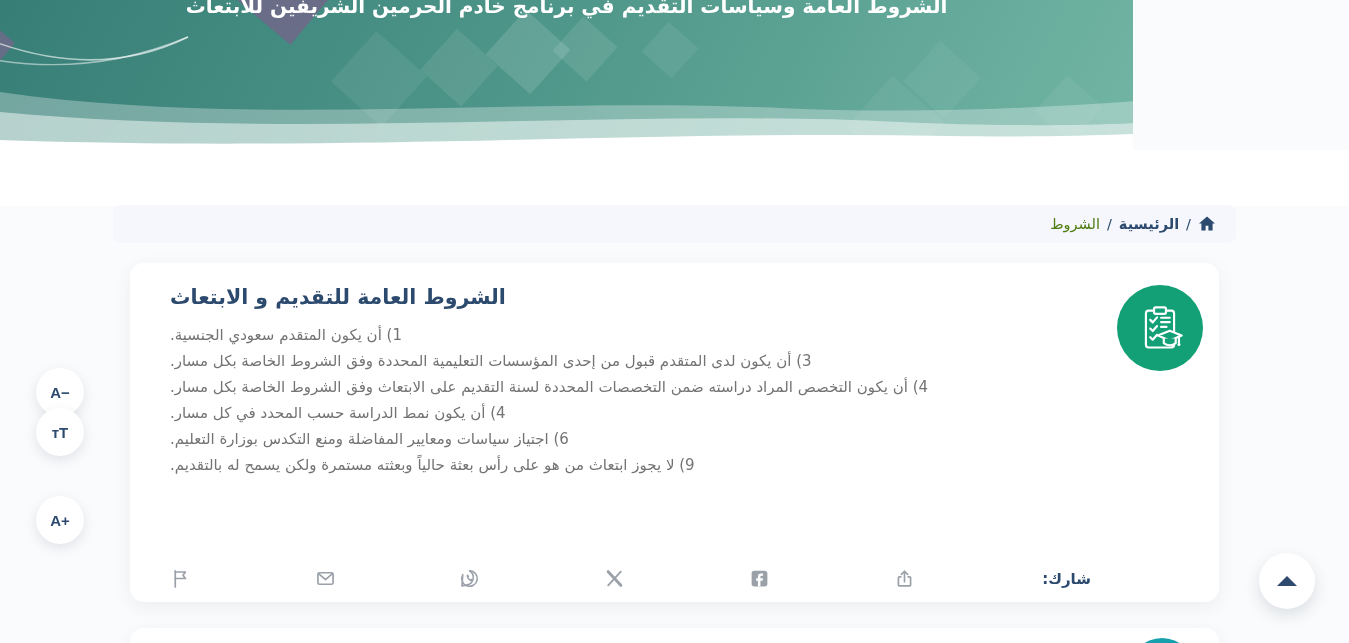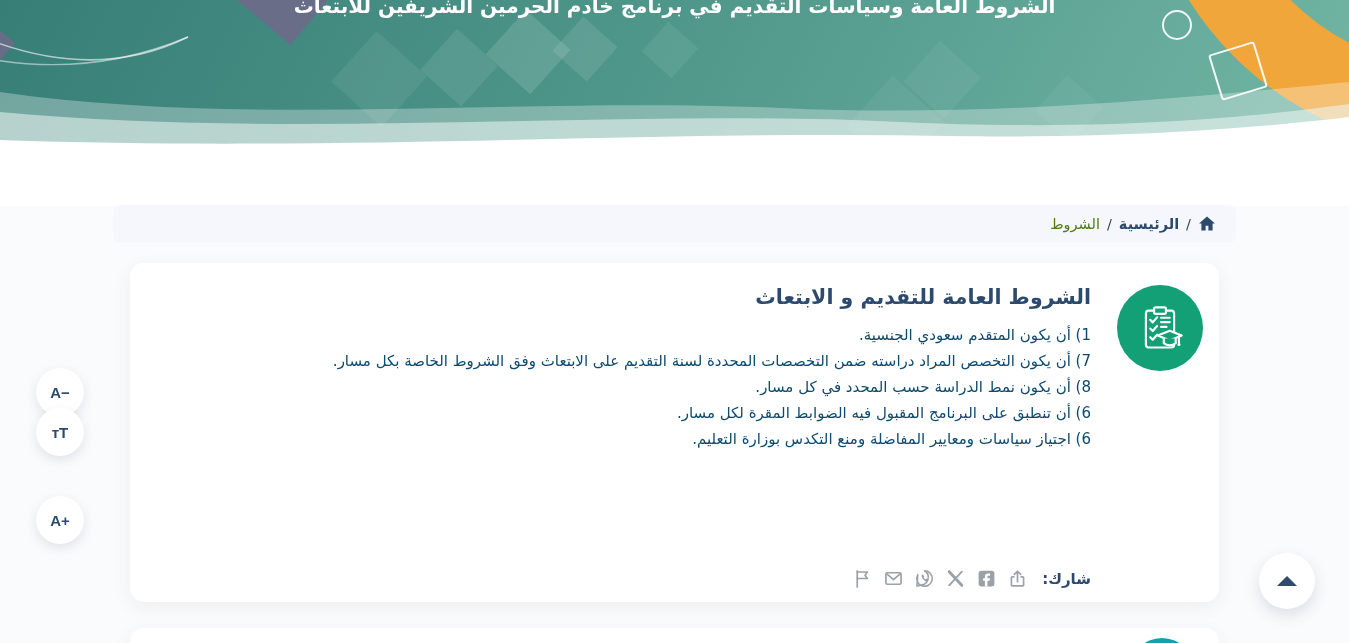--- a/index.html
+++ b/index.html
@@ -5,21 +5,21 @@
   * { margin:0; padding:0; box-sizing:border-box; }
   html,body { width:1349px; height:643px; overflow:hidden; }
   body {
     position:relative;
     background:#fafbfc;
     font-family:"DejaVu Sans", sans-serif;
   }
 
   
   .hero {
-    position:absolute; left:0; top:0; width:1349px; height:150px;
+    position:absolute; left:0; top:0; width:1133px; height:150px;
     background:linear-gradient(118deg,#377e77 0%,#4f978a 48%,#72b5a4 100%);
     overflow:hidden;
   }
   .hero svg { position:absolute; left:0; top:0; }
   .hero-title {
     position:absolute; top:-6px; left:0; right:0;
     text-align:center; color:#ffffff;
     font-size:20px; font-weight:bold; letter-spacing:0.2px;
     direction:rtl;
   }
@@ -45,30 +45,30 @@
   }
   .card-icon {
     position:absolute; top:22px; right:16px;
     width:86px; height:86px; border-radius:50%;
     background:#13a077;
     display:flex; align-items:center; justify-content:center;
   }
   .card-body {
     position:absolute; inset:0;
     padding:22px 128px 0 40px;
-    direction:rtl; text-align:right;
+    direction:rtl; text-align:left;
   }
   .card-title {
     font-size:20.5px; font-weight:bold; color:#2c4a6e; margin-bottom:13px;
   }
-  .cond-list { list-style:none; color:#0c4a6e; font-size:15px; line-height:26px; }
+  .cond-list { list-style:none; color:#737373; font-size:15px; line-height:26px; }
 
   .share-row {
     position:absolute; right:128px; left:40px; bottom:13px;
-    display:flex; align-items:center; direction:rtl; gap:10px;
+    display:flex; align-items:center; direction:rtl; gap:10px;justify-content:space-between;
   }
   .share-label { font-size:15px; font-weight:bold; color:#2c4a6e; margin-left:4px; }
   .share-ic { width:21px; height:21px; display:inline-flex; cursor:pointer; }
 
   
   .font-btn {
     position:absolute; left:36px; width:48px; height:48px; border-radius:50%;
     background:#ffffff; box-shadow:0 4px 12px rgba(30,50,80,0.12);
     display:flex; align-items:center; justify-content:center;
     color:#2c4a6e; font-size:15px; font-weight:bold; cursor:pointer;
@@ -163,24 +163,25 @@
       <path d="M27.5,33.8 v4.2 c0,0 2.4,2 5.5,2 s5.5,-2 5.5,-2 v-4.2" fill="#13a077"></path>
       <path d="M41.5,31.5 v6"></path>
       <circle cx="41.5" cy="39.3" r="1.4" fill="#ffffff" stroke="none"></circle>
     </svg>
   </div>
 
   <div class="card-body">
     <h2 class="card-title">الشروط العامة للتقديم و الابتعاث</h2>
     <ul class="cond-list">
       <li>1) أن يكون المتقدم سعودي الجنسية.</li>
-      <li>7) أن يكون التخصص المراد دراسته ضمن التخصصات المحددة لسنة التقديم على الابتعاث وفق الشروط الخاصة بكل مسار.</li>
-      <li>8) أن يكون نمط الدراسة حسب المحدد في كل مسار.</li>
-      <li>6) أن تنطبق على البرنامج المقبول فيه الضوابط المقرة لكل مسار.</li>
+      <li>3) أن يكون لدى المتقدم قبول من إحدى المؤسسات التعليمية المحددة وفق الشروط الخاصة بكل مسار.</li>
+      <li>4) أن يكون التخصص المراد دراسته ضمن التخصصات المحددة لسنة التقديم على الابتعاث وفق الشروط الخاصة بكل مسار.</li>
+      <li>4) أن يكون نمط الدراسة حسب المحدد في كل مسار.</li>
       <li>6) اجتياز سياسات ومعايير المفاضلة ومنع التكدس بوزارة التعليم.</li>
+      <li>9) لا يجوز ابتعاث من هو على رأس بعثة حالياً وبعثته مستمرة ولكن يسمح له بالتقديم.</li>
     </ul>
   </div>
 
   <div class="share-row">
     <span class="share-label">شارك:</span>
 
     <span class="share-ic">
       <svg width="21" height="21" viewBox="0 0 20 20" fill="none" stroke="#9aa1a9" stroke-width="1.6" stroke-linecap="round" stroke-linejoin="round">
         <path d="M6.5,8.5 H5 a0.8,0.8 0 0 0 -0.8,0.8 V16.2 a0.8,0.8 0 0 0 0.8,0.8 H15 a0.8,0.8 0 0 0 0.8,-0.8 V9.3 a0.8,0.8 0 0 0 -0.8,-0.8 H13.5"></path>
         <path d="M10,13 V3.2 M7,6 l3,-2.9 3,2.9"></path>

